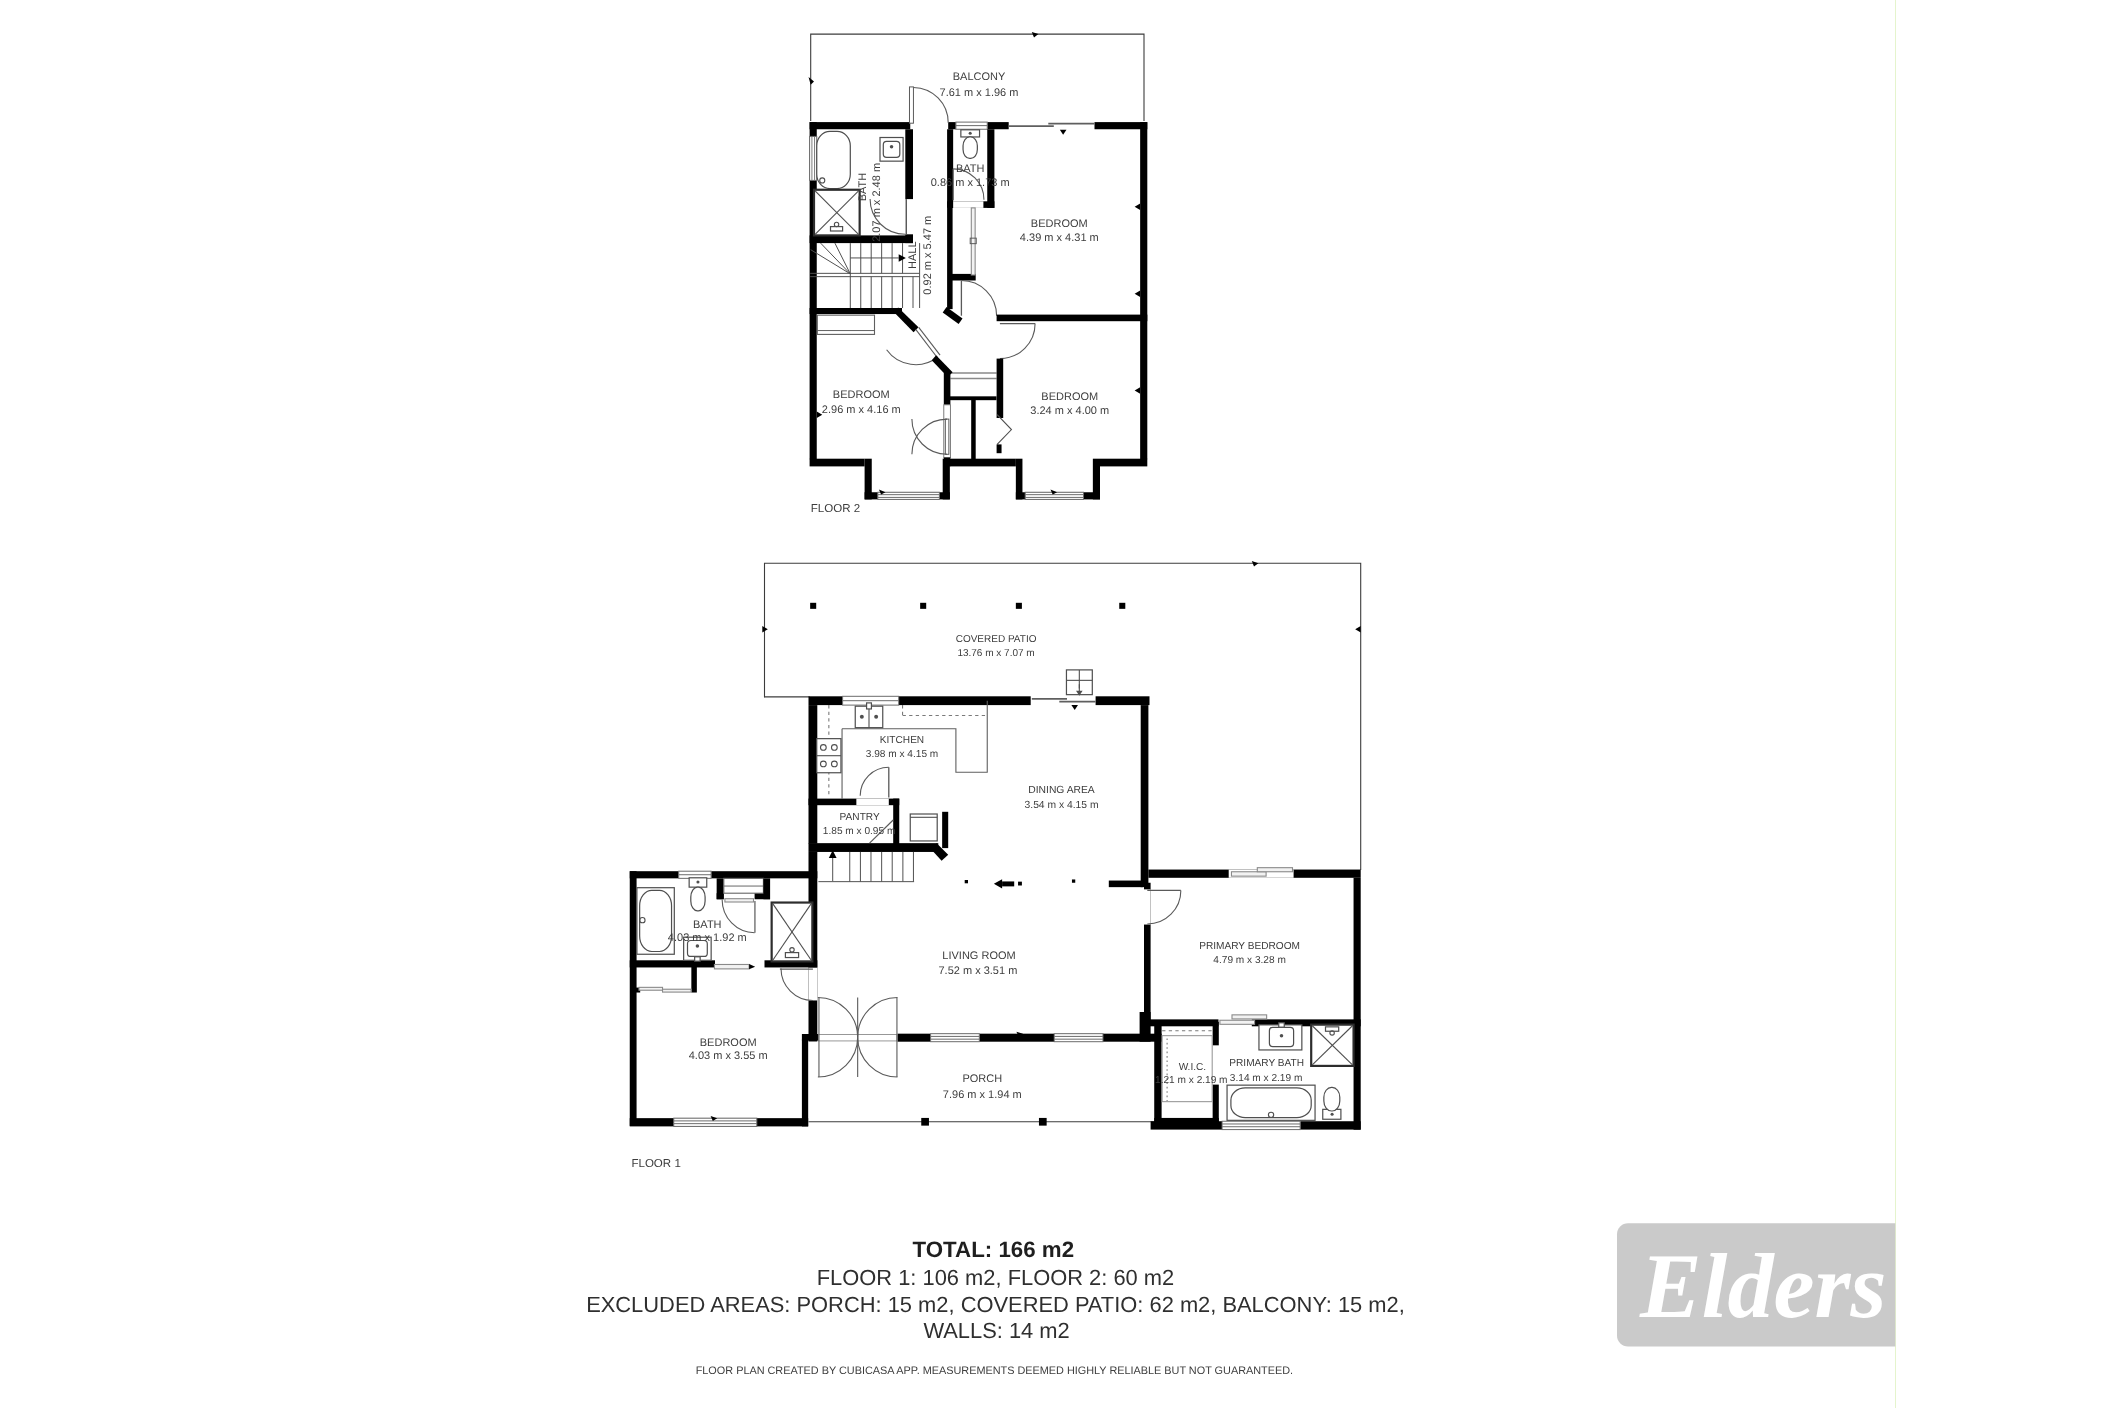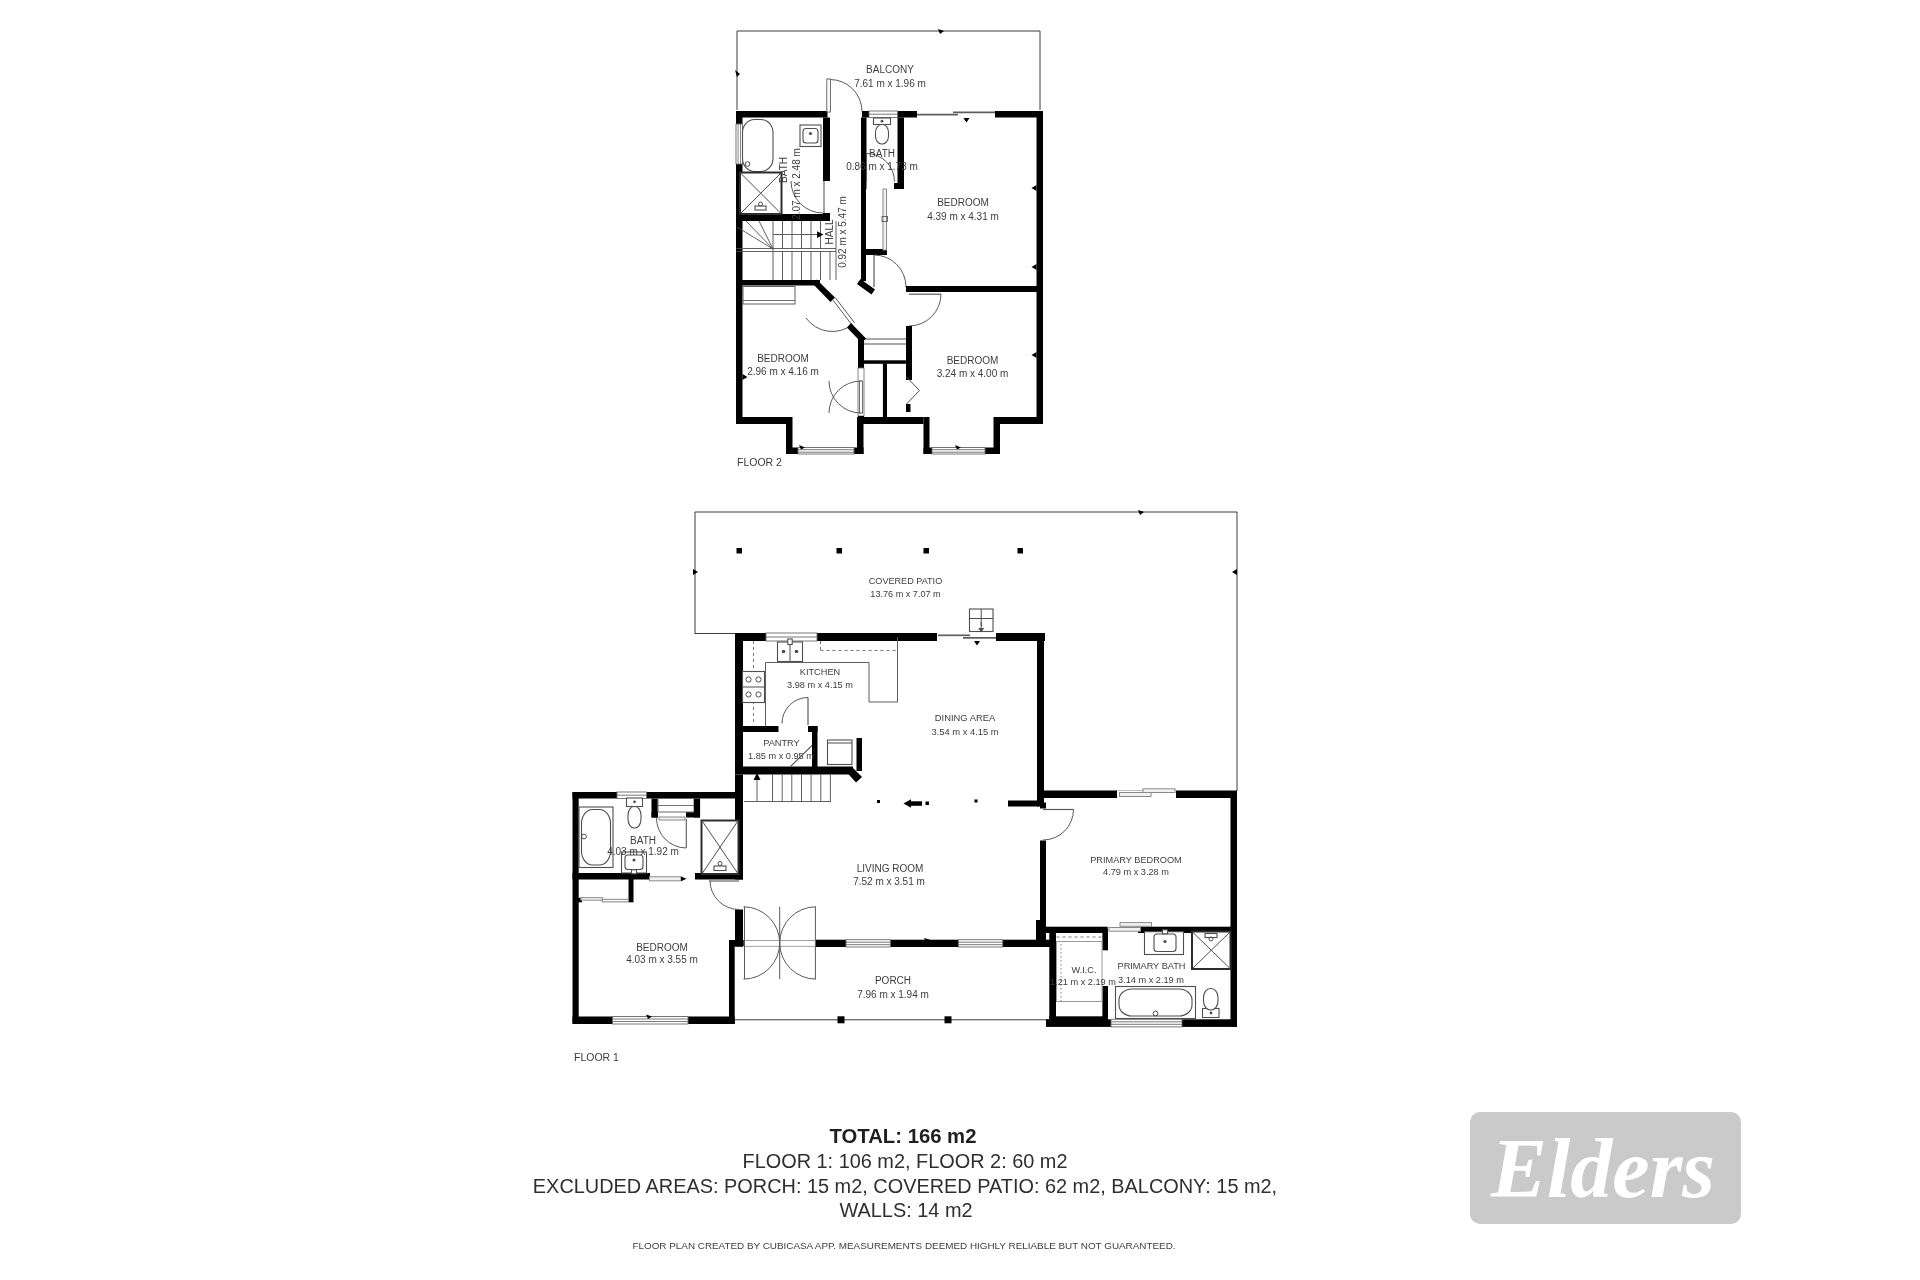--- a/index.html
+++ b/index.html
@@ -1,16 +1,16 @@
 <!DOCTYPE html>
 <html><head>
 <meta charset="utf-8">
 <style>
   html,body{margin:0;padding:0;background:#ffffff;}
-  #page{width:1723px;height:1280px;position:relative;background:#84cc16;overflow:hidden;padding-left:28px;}
+  #page{width:1723px;height:1280px;position:relative;background:#84cc16;overflow:hidden;}
   svg{position:absolute;top:0;left:0;}
   text{font-family:"Liberation Sans",sans-serif;fill:#3d3d3d;}
   .rm{font-size:10px;}
   .sum{font-size:19.9px;fill:#2f2f2f;}
   .sumb{font-size:20.3px;font-weight:bold;fill:#1f1f1f;}
   .foot{font-size:9.9px;fill:#3d3d3d;}
   .w{fill:#000000;}
   .thin{stroke:#4f4f4f;stroke-width:1;fill:none;}
   .fx{stroke:#4f4f4f;stroke-width:1.1;fill:#ffffff;}
   .arc{stroke:#5a5a5a;stroke-width:1;fill:none;}

